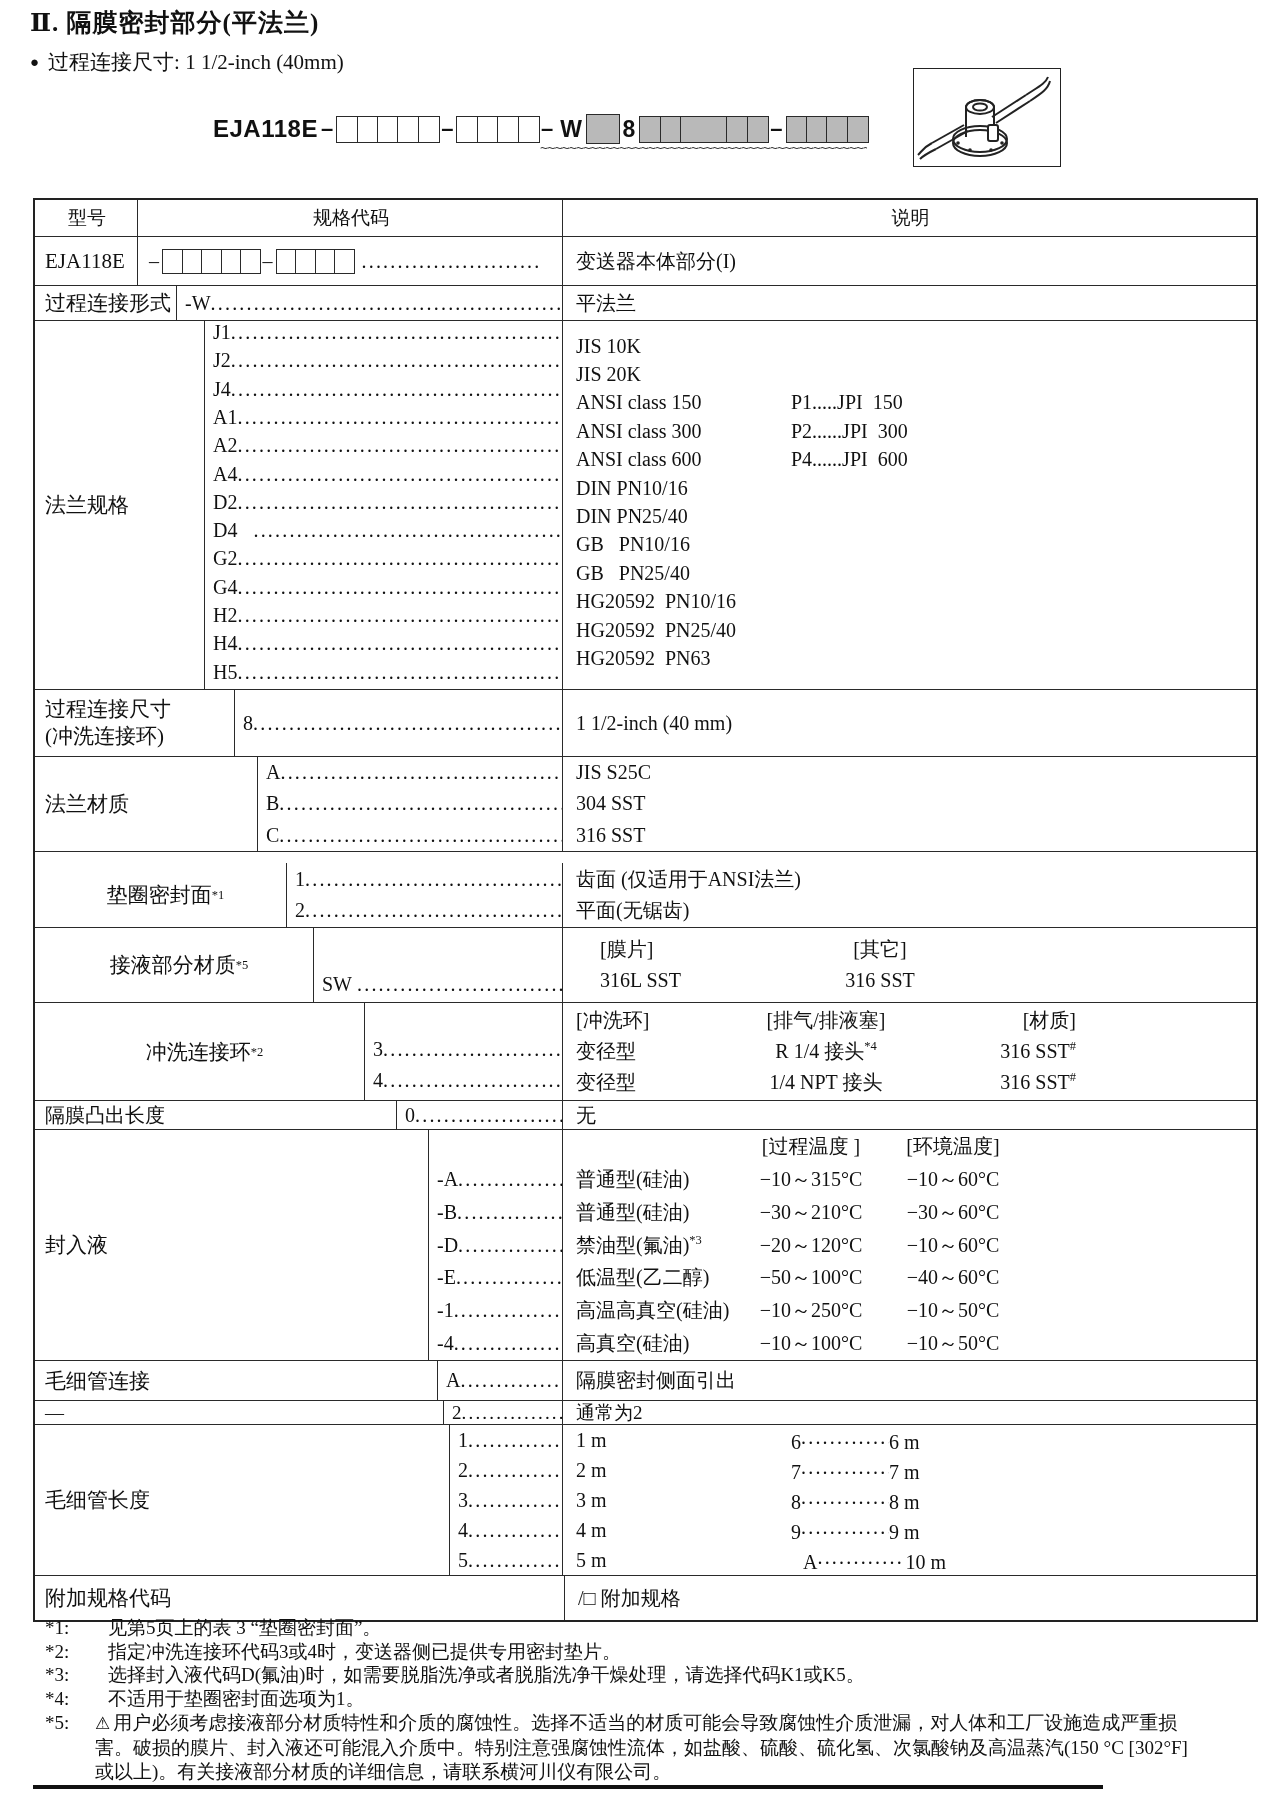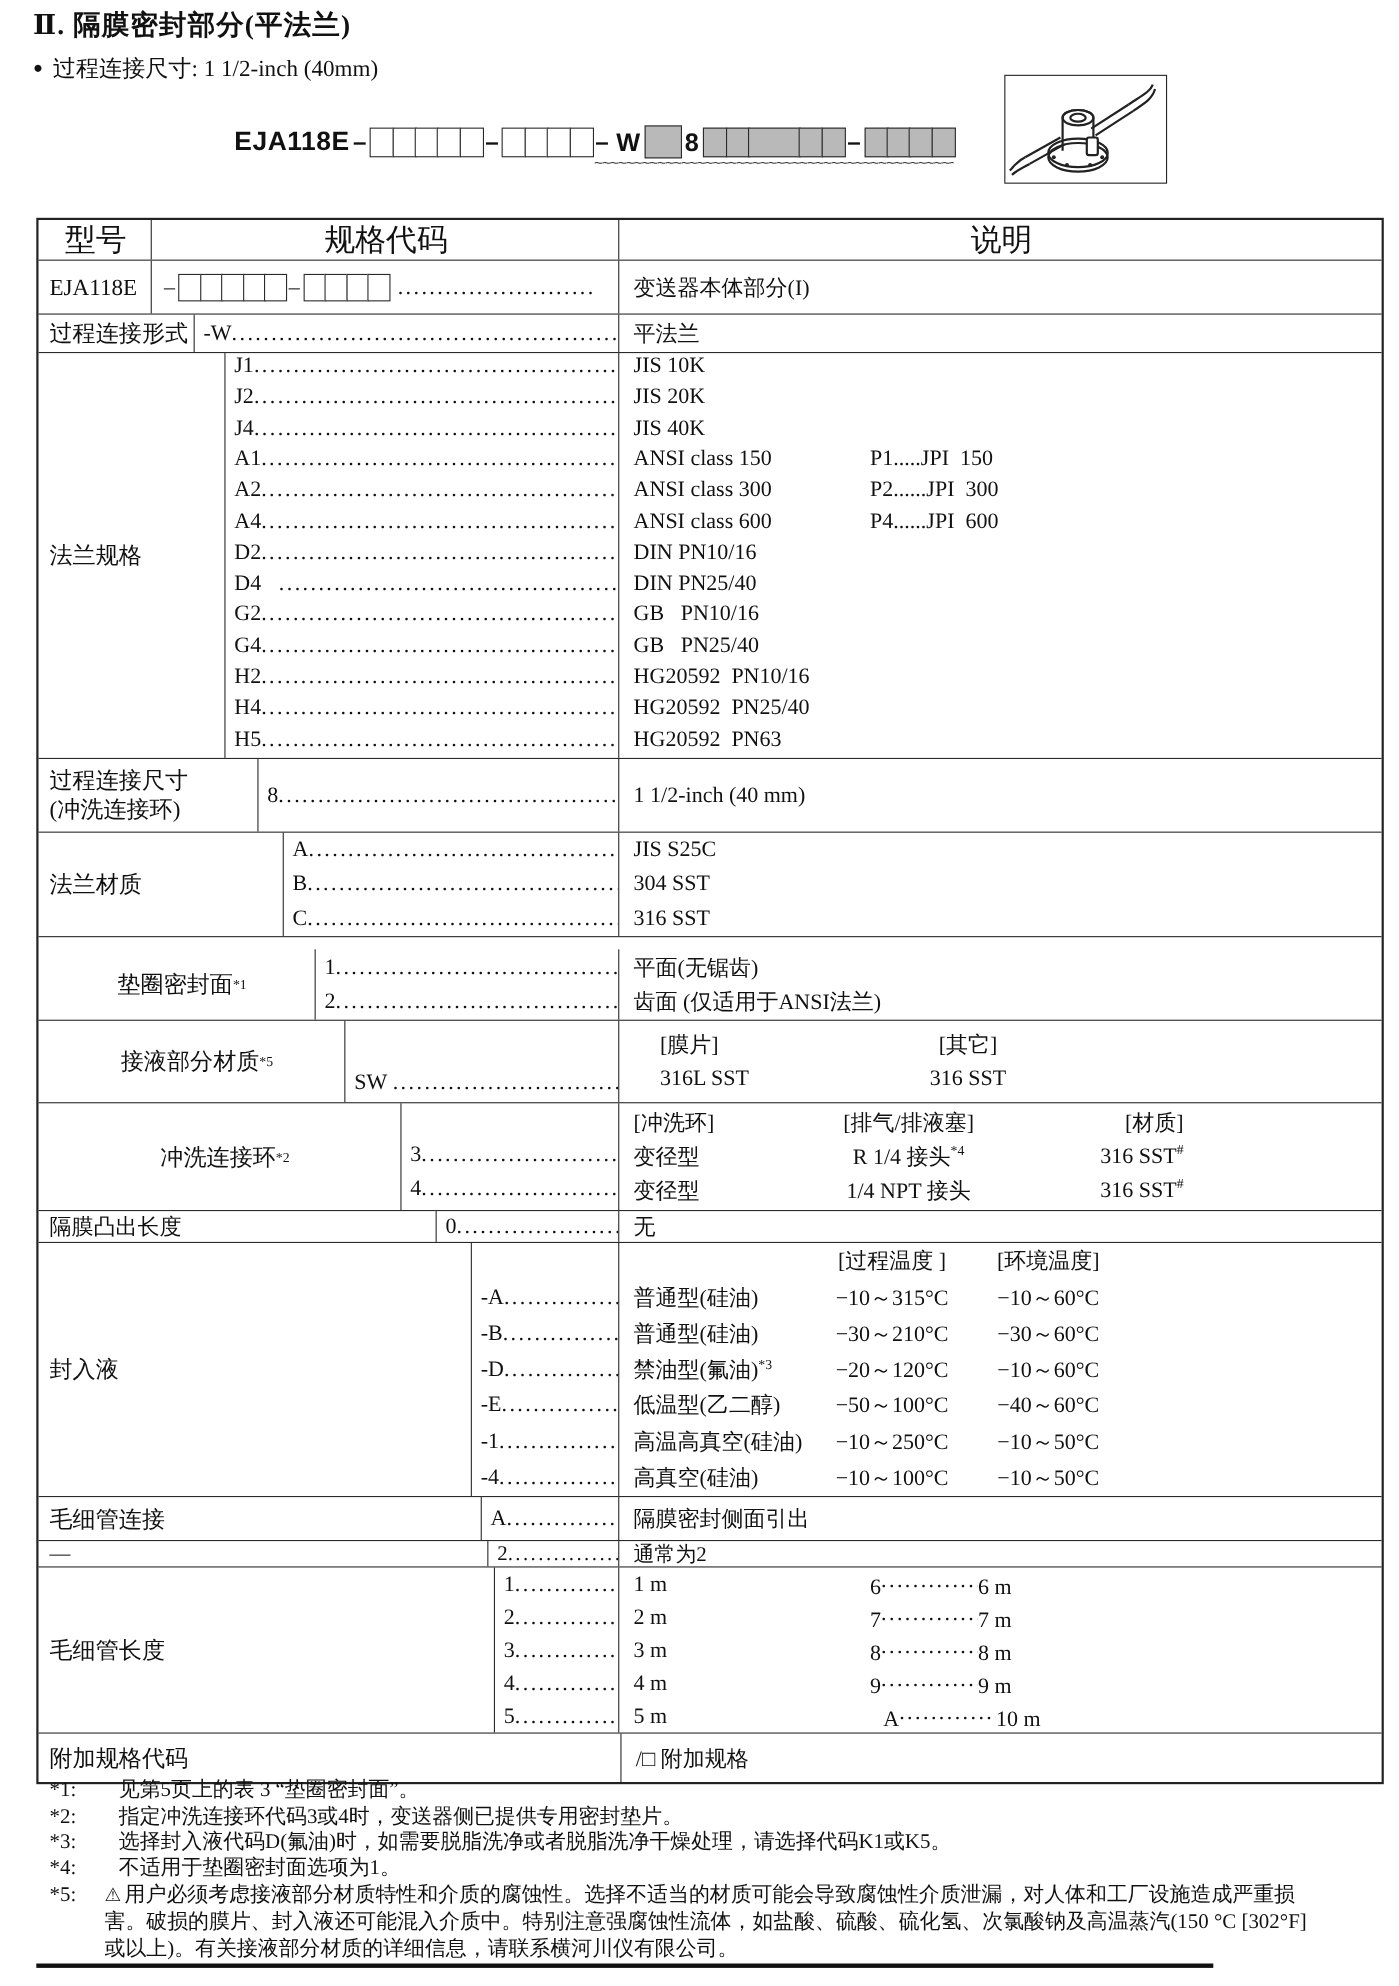--- a/index.html
+++ b/index.html
@@ -39,21 +39,21 @@
 
   
   .spec-table { left:33px; top:198px; width:1225px; border:2px solid #222; background:#fff; }
   .trow { display:flex; width:100%; border-bottom:1px solid #2a2a2a; position:relative; }
   .trow:last-child { border-bottom:none; }
   .lcell { border-right:1px solid #2a2a2a; padding-left:10px; font-size:21px; display:flex;
            flex-direction:column; justify-content:center; flex-shrink:0; }
   .ccell { flex:1; min-width:0; padding-left:8px; font-size:20px; display:flex; flex-direction:column; }
   .dcell { width:694px; border-left:1px solid #2a2a2a; padding-left:13px; font-size:20px;
            flex-shrink:0; display:flex; flex-direction:column; white-space:pre; }
-  .hdr .lcell, .hdr .ccell, .hdr .dcell { justify-content:center; align-items:center; padding-left:2px; font-size:28px; }
+  .hdr .lcell, .hdr .ccell, .hdr .dcell { justify-content:center; align-items:center; padding-left:2px; font-size:19px; }
   .cl { display:flex; align-items:baseline; min-width:0; }
   .cc { white-space:pre; }
   .dots { flex:1; overflow:hidden; white-space:nowrap; }
   .dots::before { content:".........................................................................................................."; letter-spacing:2.2px; }
   sup.fnref { font-size:12.5px; vertical-align:super; line-height:0; }
 
   
   .tbox { width:21px; height:25px; border:1.5px solid #2a2a2a; background:#fff; margin-right:-1.5px; flex-shrink:0; }
   .tdash { font-size:20px; padding:0 3px; }
 
@@ -249,21 +249,20 @@
           <span class="dots"></span>
         </div>
       <div class="cl" style="height:28.4px;">
           <span class="cc">H5</span>
           <span class="dots"></span>
         </div>
     </div>
     <div class="dcell" style="justify-content:center;">
       <div class="cols" style="height:28.4px;"><span class="w215">JIS 10K</span><span></span></div>
       <div class="cols" style="height:28.4px;"><span class="w215">JIS 20K</span><span></span></div>
-      <div class="cols" style="height:28.4px;"><span class="w215">JIS 40K</span><span></span></div>
       <div class="cols" style="height:28.4px;"><span class="w215">ANSI class 150</span><span>P1.....JPI  150</span></div>
       <div class="cols" style="height:28.4px;"><span class="w215">ANSI class 300</span><span>P2......JPI  300</span></div>
       <div class="cols" style="height:28.4px;"><span class="w215">ANSI class 600</span><span>P4......JPI  600</span></div>
       <div class="cols" style="height:28.4px;"><span class="w215">DIN PN10/16</span></div>
       <div class="cols" style="height:28.4px;"><span class="w215">DIN PN25/40</span></div>
       <div class="cols" style="height:28.4px;"><span class="w215">GB   PN10/16</span></div>
       <div class="cols" style="height:28.4px;"><span class="w215">GB   PN25/40</span></div>
       <div class="cols" style="height:28.4px;"><span class="w215">HG20592  PN10/16</span></div>
       <div class="cols" style="height:28.4px;"><span class="w215">HG20592  PN25/40</span></div>
       <div class="cols" style="height:28.4px;"><span class="w215">HG20592  PN63</span></div>
@@ -316,22 +315,22 @@
       <div class="cl" style="height:31px; align-items:center;">
           <span class="cc">1</span>
           <span class="dots"></span>
         </div>
       <div class="cl" style="height:31px; align-items:center;">
           <span class="cc">2</span>
           <span class="dots"></span>
         </div>
     </div>
     <div class="dcell" style="justify-content:center;">
+      <div style="height:31px; display:flex; align-items:center;">齿面 (仅适用于ANSI法兰)</div>
       <div style="height:31px; display:flex; align-items:center;">平面(无锯齿)</div>
-      <div style="height:31px; display:flex; align-items:center;">齿面 (仅适用于ANSI法兰)</div>
     </div>
   </div>
 
   <div class="trow" style="height:75px;">
     <div class="lcell" style="width:279px; flex-direction:row; align-items:center;">
       <span>接液部分材质</span>
         <sup class="fnref">*5</sup>
     </div>
     <div class="ccell" style="justify-content:flex-end; padding-bottom:6px;">
       <div class="cl">

